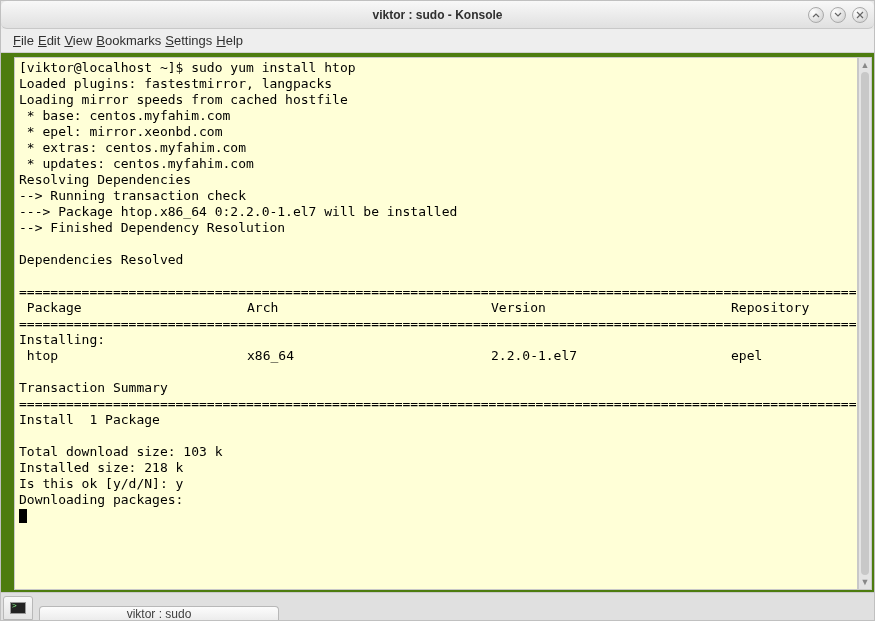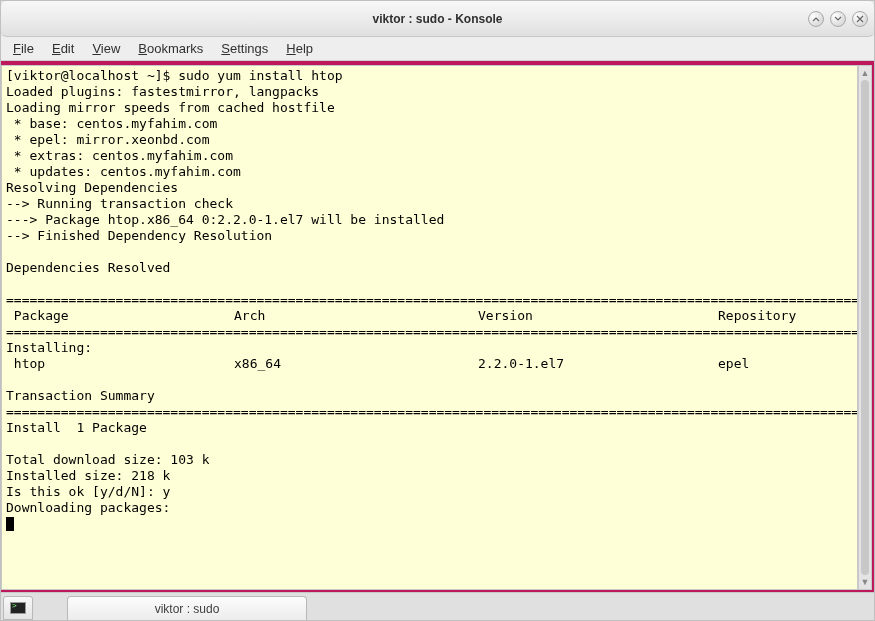--- a/index.html
+++ b/index.html
@@ -13,21 +13,21 @@
   }
   .window {
     width: 875px;
     height: 621px;
     background: #e8e8e8;
     border: 1px solid #c0c0c0;
     display: flex;
     flex-direction: column;
   }
   .titlebar {
-    height: 36px;
+    height: 28px;
     background: linear-gradient(#f8f8f8, #e0e0e0);
     border-bottom: 1px solid #c8c8c8;
     display: flex;
     align-items: center;
     justify-content: center;
     position: relative;
     font-weight: bold;
     color: #303030;
     font-size: 12px;
     border-radius: 6px;
@@ -48,34 +48,34 @@
     align-items: center;
     justify-content: center;
     font-size: 9px;
     color: #666;
     cursor: pointer;
   }
   .menubar {
     height: 24px;
     display: flex;
     align-items: center;
-    gap: 18px;
+    gap: 4px;
     padding: 0 12px;
     background: #eeeeee;
     border-bottom: 1px solid #d0d0d0;
     font-size: 13px;
     color: #303030;
   }
   .menubar span { cursor: pointer; }
   .menubar span u { text-decoration: underline; }
   .terminal-wrap {
     flex: 1;
-    padding: 4px 2px 2px 0;
-    display: flex;
-    background: #be185d;
+    padding: 4px 2px 2px 13px;
+    display: flex;
+    background: #4d7c0f;
   }
   .terminal {
     flex: 1;
     background: #ffffd7;
     color: #000;
     font-family: "DejaVu Sans Mono", "Liberation Mono", monospace;
     font-size: 13px;
     line-height: 16px;
     padding: 2px 4px;
     overflow: hidden;
@@ -131,32 +131,31 @@
     background: linear-gradient(#f8f8f8,#e4e4e4);
     border: 1px solid #b8b8b8;
     border-radius: 3px 3px 0 0;
     display: flex;
     align-items: center;
     justify-content: center;
     margin-right: 6px;
     cursor: pointer;
   }
   .tab {
-    height: 24px;
+    height: 14px;
     min-width: 240px;
     background: linear-gradient(#fcfcfc,#ececec);
     border: 1px solid #b8b8b8;
     border-bottom: none;
     border-radius: 4px 4px 0 0;
     display: flex;
     align-items: center;
     justify-content: center;
     font-size: 12px;
     color: #404040;
-    margin-left: 28px;
   }
   .term-icon {
     width: 16px;
     height: 12px;
     background: #222;
     border: 1px solid #999;
     position: relative;
   }
   .term-icon::after {
     content: '>';

